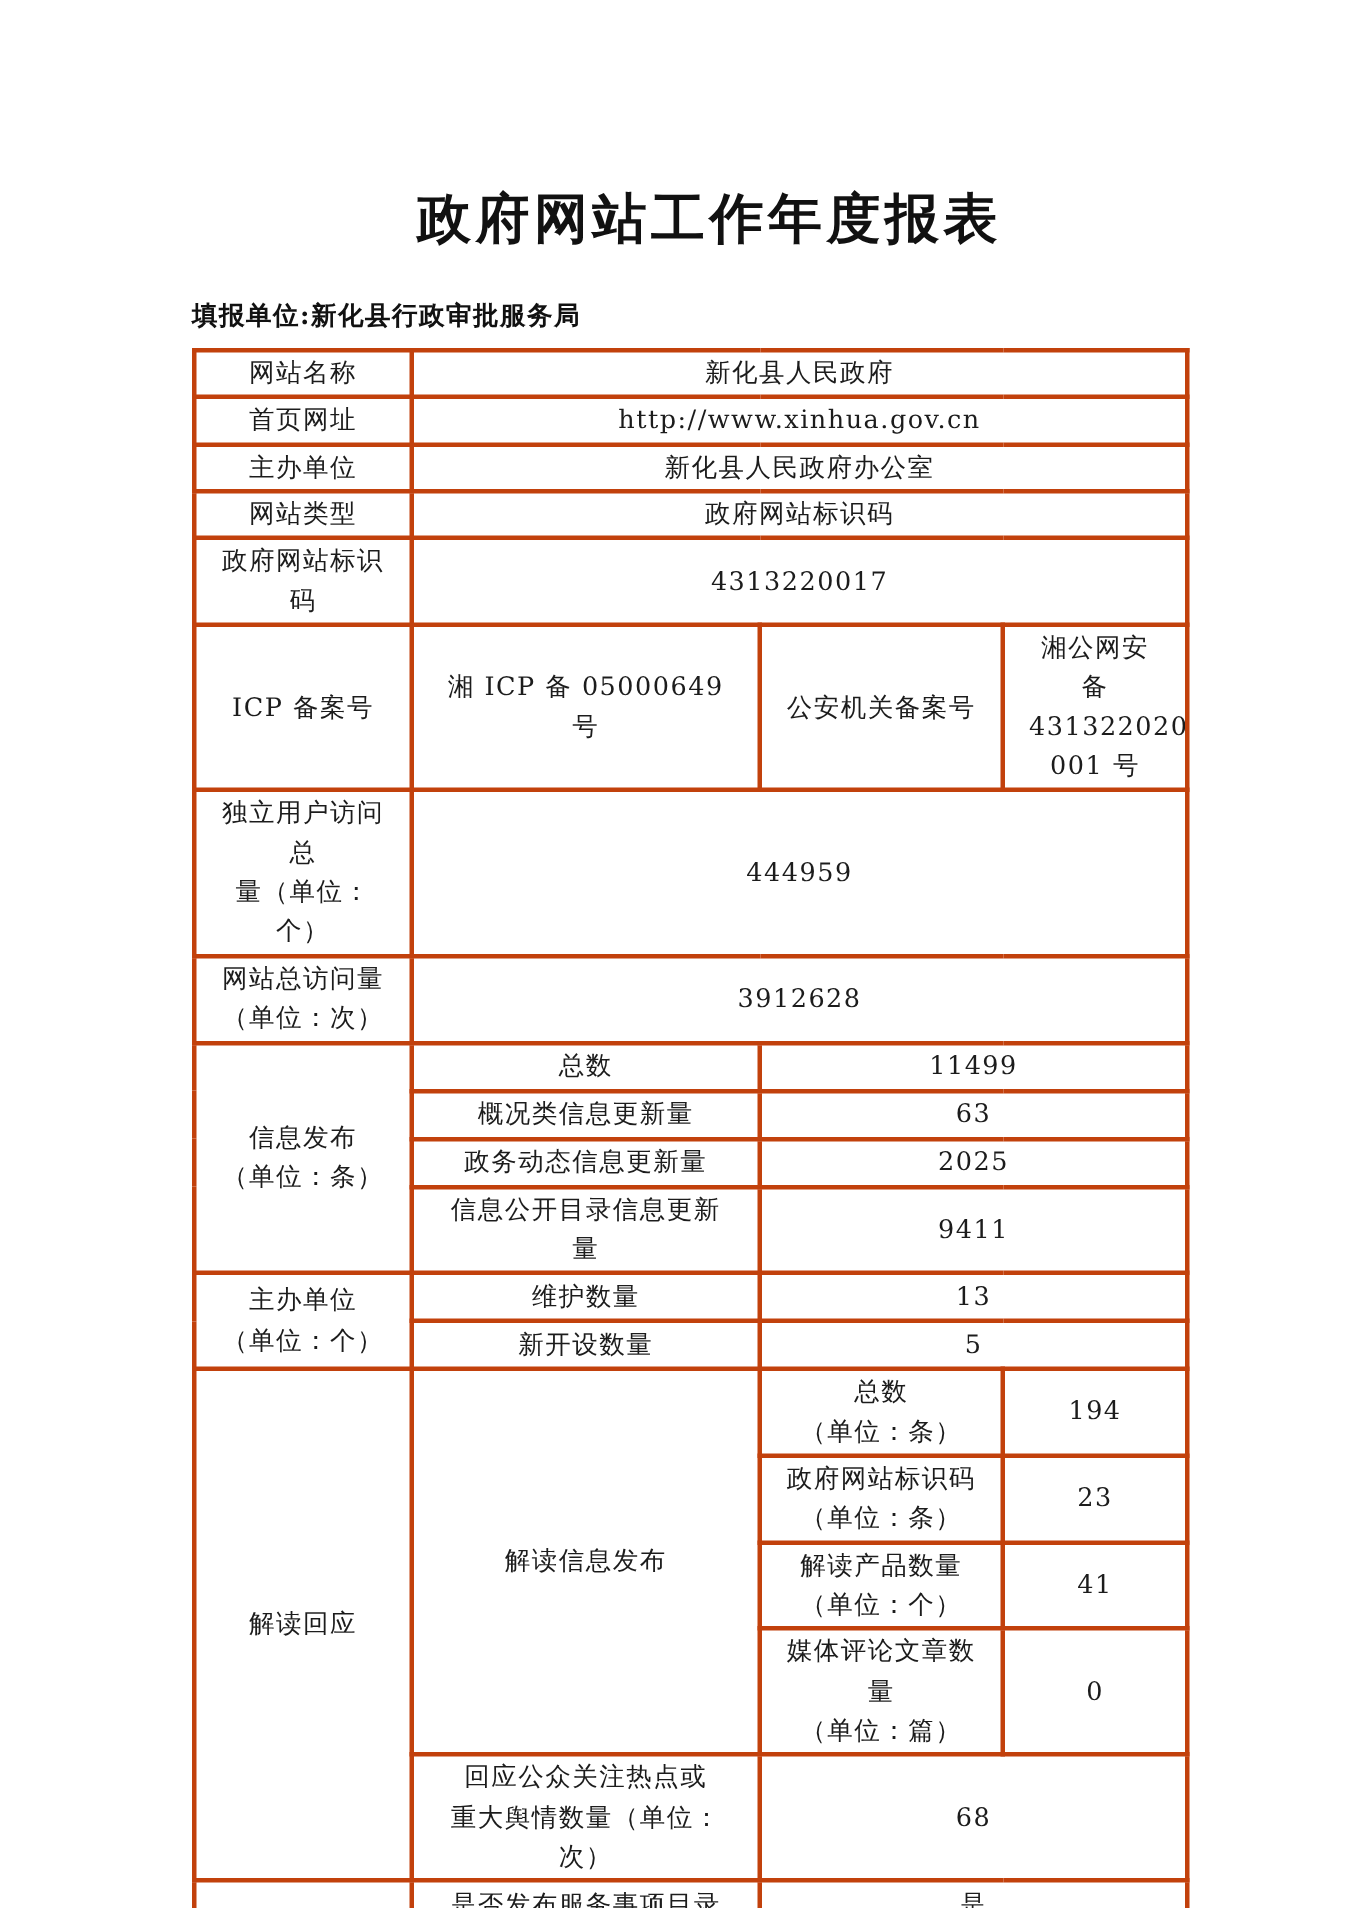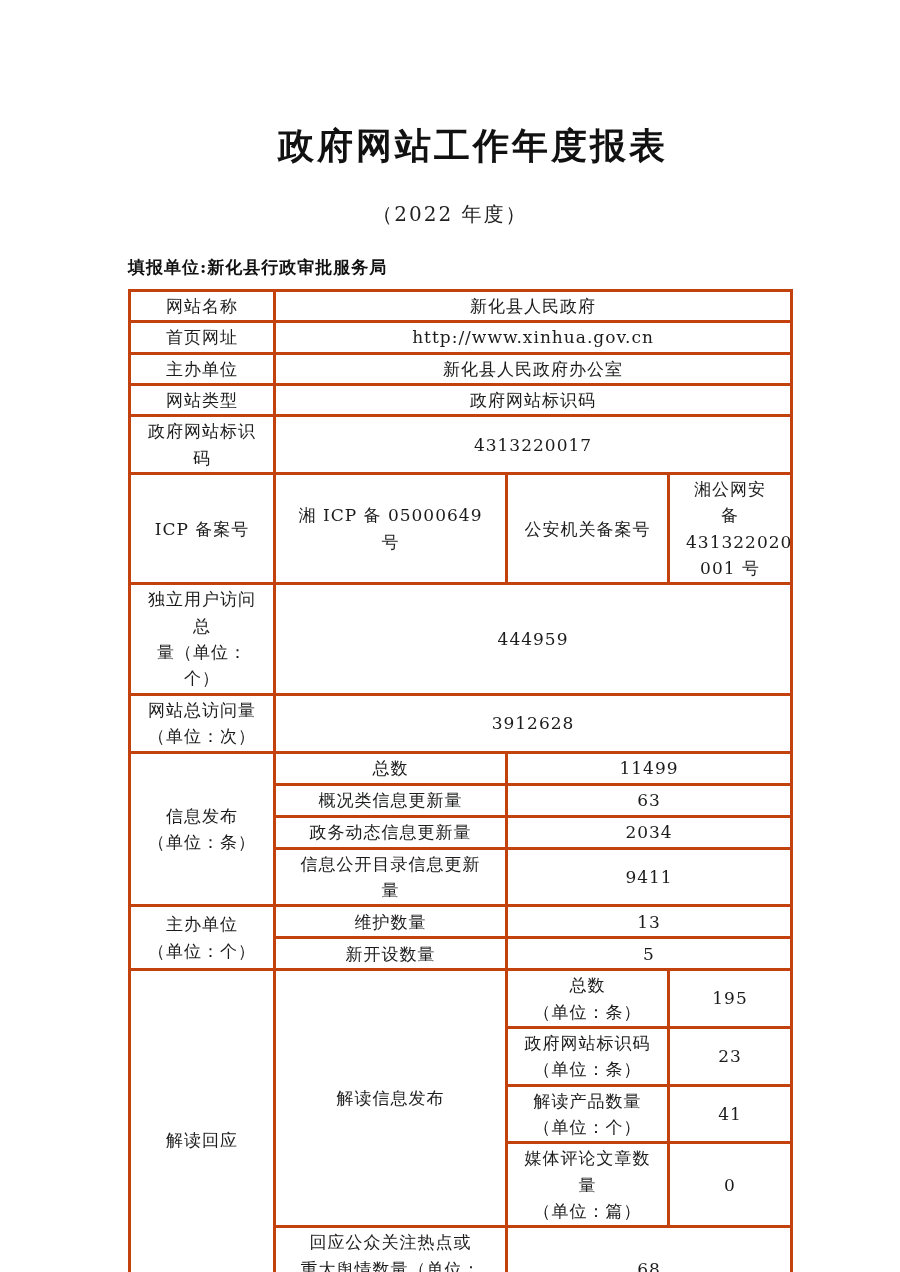--- a/index.html
+++ b/index.html
@@ -67,21 +67,20 @@
     font-size: 17px;
     color: #222;
   }
 </style>
 </head>
 <body>
 
 <div class="page">
 
   <div class="title">政府网站工作年度报表</div>
-  <div class="subtitle">（2022 年度）</div>
   <div class="reporting-unit">填报单位:新化县行政审批服务局</div>
 
   <table class="report">
     <colgroup>
       <col style="width:145px">
         <col style="width:232px">
         <col style="width:162px">
         <col style="width:123px">
     </colgroup>
     <tbody>
@@ -129,21 +128,21 @@
 （单位：条）</td>
         <td>总数</td>
         <td colspan="2">11499</td>
       </tr>
       <tr class="r-i">
         <td>概况类信息更新量</td>
         <td colspan="2">63</td>
       </tr>
       <tr class="r-i">
         <td>政务动态信息更新量</td>
-        <td colspan="2">2034</td>
+        <td colspan="2">2025</td>
       </tr>
       <tr class="r-i">
         <td>信息公开目录信息更新量</td>
         <td colspan="2">9411</td>
       </tr>
 
       <tr class="r-i">
         <td rowspan="2">主办单位
 （单位：个）</td>
         <td>维护数量</td>
@@ -152,21 +151,21 @@
       <tr class="r-i">
         <td>新开设数量</td>
         <td colspan="2">5</td>
       </tr>
 
       <tr class="r-int">
         <td rowspan="5">解读回应</td>
         <td rowspan="4">解读信息发布</td>
         <td>总数
 （单位：条）</td>
-        <td>195</td>
+        <td>194</td>
       </tr>
       <tr class="r-int">
         <td>政府网站标识码
 （单位：条）</td>
         <td>23</td>
       </tr>
       <tr class="r-int">
         <td>解读产品数量
 （单位：个）</td>
         <td>41</td>

